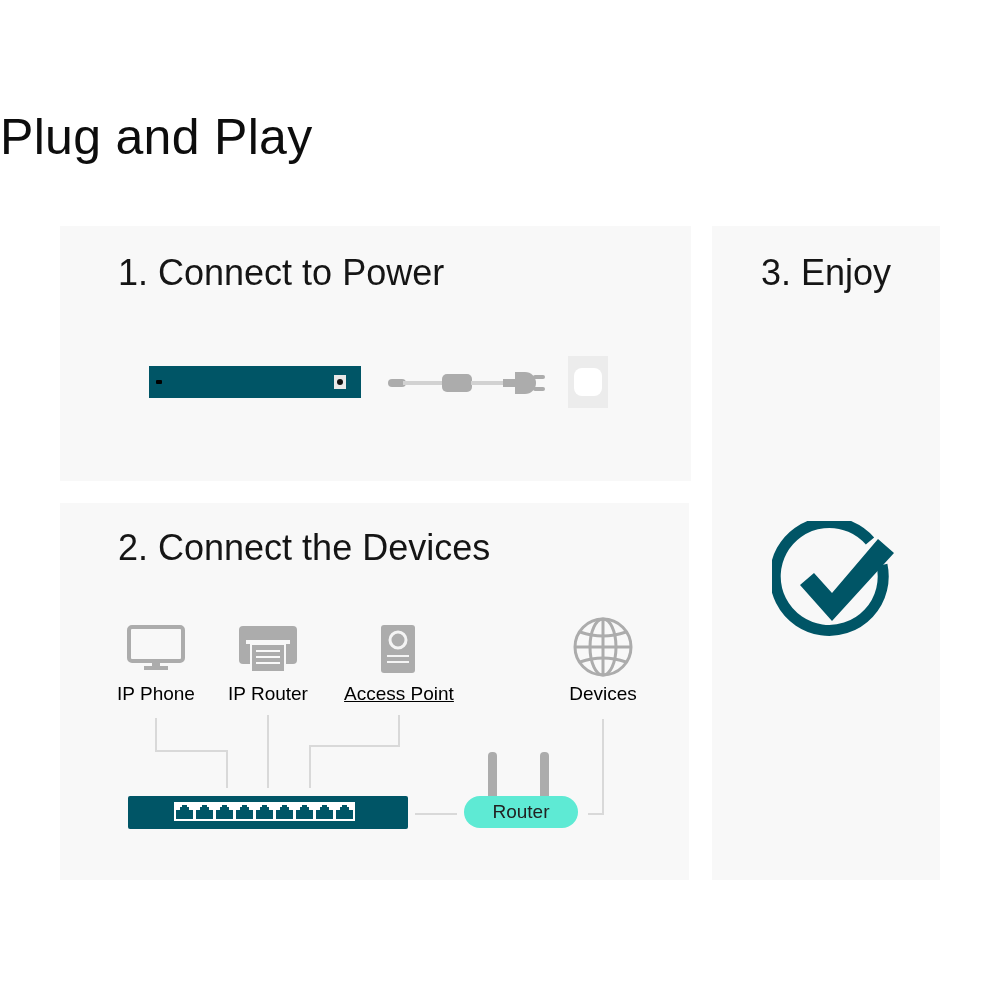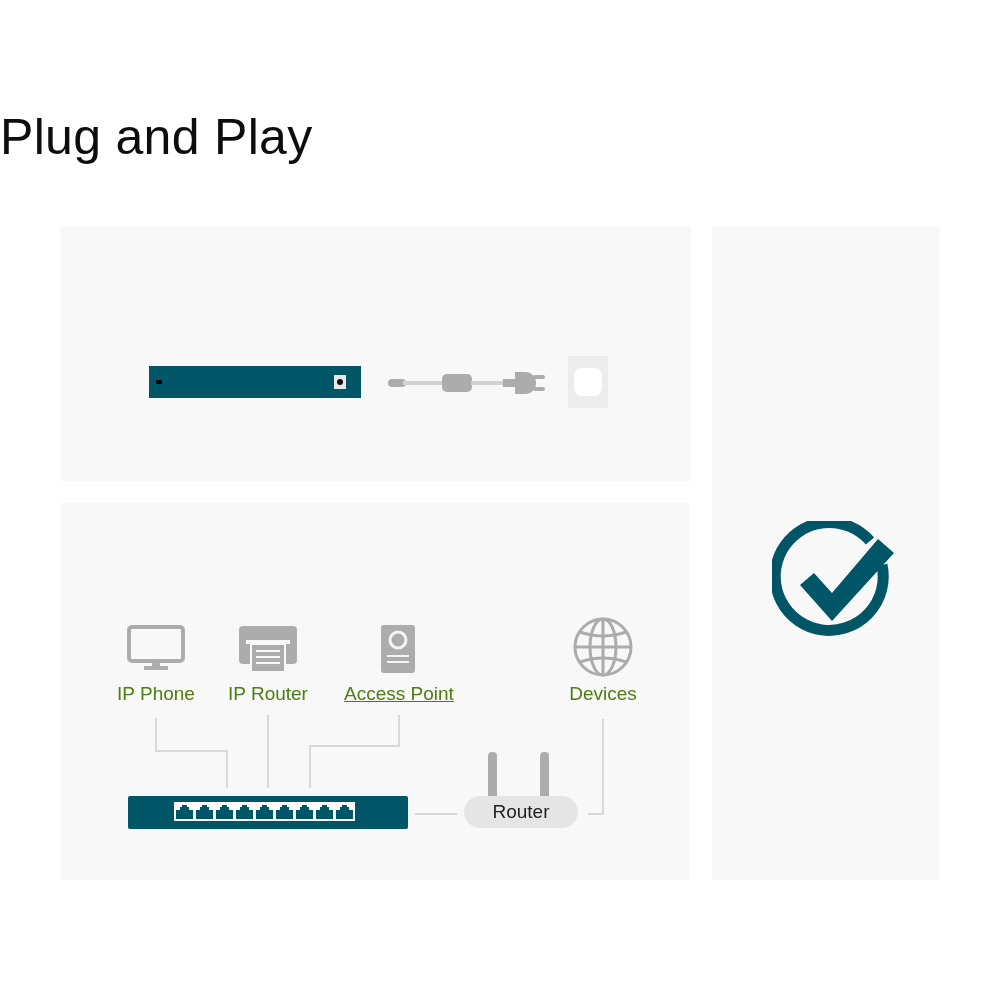--- a/index.html
+++ b/index.html
@@ -4,30 +4,31 @@
 <style>
   html,body{margin:0;padding:0;background:#ffffff;}
   body{width:1000px;height:1000px;position:relative;overflow:hidden;font-family:"Liberation Sans",sans-serif;color:#111;}
   .title{position:absolute;left:0;top:108px;width:1000px;text-align:left;font-size:50px;font-weight:400;letter-spacing:0.3px;color:#0d0d0d;}
   .panel{position:absolute;background:#f8f8f8;}
   .p1{left:60px;top:226px;width:631px;height:255px;}
   .p2{left:60px;top:503px;width:629px;height:377px;}
   .p3{left:712px;top:226px;width:228px;height:654px;}
   .ptitle{position:absolute;font-size:36px;color:#151515;white-space:nowrap;}
   .abs{position:absolute;}
-  .lbl{position:absolute;font-size:19px;color:#4d7c0f;white-space:nowrap;text-align:center;}
+  .lbl{position:absolute;font-size:19px;color:#000000;white-space:nowrap;text-align:center;}
   .teal{background:#005566;}
   .line{position:absolute;background:#d9d9d9;}
 </style>
 </head>
 <body>
 
 <div class="title">Plug and Play</div>
 
 <div class="panel p1">
+  <div class="ptitle" style="left:58px;top:26px;">1. Connect to Power</div>
 
   <div class="abs teal" style="left:89px;top:140px;width:212px;height:32px;">
     <div class="abs" style="left:7px;top:14px;width:6px;height:4px;background:#000;border-radius:1px;"></div>
     <div class="abs" style="left:185px;top:9px;width:12px;height:14px;background:#e8e8e8;">
       <div class="abs" style="left:3px;top:4px;width:6px;height:6px;border-radius:50%;background:#111;"></div>
     </div>
   </div>
 
   <svg class="abs" style="left:325px;top:140px;" width="170" height="34" viewBox="0 0 170 34">
     <rect x="3" y="13" width="18" height="8" rx="4" fill="#acacac"></rect>
@@ -39,20 +40,21 @@
     <rect x="148" y="9" width="12" height="4" rx="2" fill="#acacac"></rect>
     <rect x="148" y="21" width="12" height="4" rx="2" fill="#acacac"></rect>
   </svg>
 
   <div class="abs" style="left:508px;top:130px;width:40px;height:52px;background:#ececec;">
     <div class="abs" style="left:6px;top:12px;width:28px;height:28px;border-radius:8px;background:#ffffff;"></div>
   </div>
 </div>
 
 <div class="panel p2">
+  <div class="ptitle" style="left:58px;top:24px;">2. Connect the Devices</div>
 
   <svg class="abs" style="left:67px;top:122px;" width="58" height="48" viewBox="0 0 58 48">
     <rect x="2" y="2" width="54" height="34" rx="3" fill="none" stroke="#acacac" stroke-width="4"></rect>
     <rect x="25" y="36" width="8" height="6" fill="#acacac"></rect>
     <rect x="17" y="41" width="24" height="4" fill="#acacac"></rect>
   </svg>
   <div class="lbl" style="left:40px;top:180px;width:112px;">IP Phone</div>
 
   <svg class="abs" style="left:178px;top:122px;" width="60" height="48" viewBox="0 0 60 48">
     <rect x="1" y="1" width="58" height="38" rx="4" fill="#acacac"></rect>
@@ -126,21 +128,22 @@
           <path d="M1 15 V6 L5 6 L5 3 L7 3 L7 1 L12 1 L12 3 L14 3 L14 6 L18 6 V15 Z" fill="#005566"></path>
         </svg>
       <svg width="19" height="15" viewBox="0 0 19 15">
           <path d="M1 15 V6 L5 6 L5 3 L7 3 L7 1 L12 1 L12 3 L14 3 L14 6 L18 6 V15 Z" fill="#005566"></path>
         </svg>
     </div>
   </div>
 
   <div class="abs" style="left:428px;top:249px;width:9px;height:52px;background:#acacac;border-radius:4px 4px 0 0;"></div>
   <div class="abs" style="left:480px;top:249px;width:9px;height:52px;background:#acacac;border-radius:4px 4px 0 0;"></div>
-  <div class="abs" style="left:404px;top:293px;width:114px;height:32px;background:#e5e5e5;border-radius:16px;text-align:center;line-height:32px;font-size:19px;color:#222;">Router</div>
+  <div class="abs" style="left:404px;top:293px;width:114px;height:32px;background:#5eead4;border-radius:16px;text-align:center;line-height:32px;font-size:19px;color:#222;">Router</div>
 </div>
 
 <div class="panel p3">
+  <div class="ptitle" style="left:0;width:228px;text-align:center;top:26px;">3. Enjoy</div>
   <svg class="abs" style="left:60px;top:295px;" width="124" height="122" viewBox="0 0 124 122">
     <path d="M98 20 A54 54 0 1 0 110 44" fill="none" stroke="#005566" stroke-width="11"></path>
     <path d="M28 64 L42 52 L60 72 L106 18 L122 32 L60 100 Z" fill="#005566"></path>
   </svg>
 </div>
 
 </body></html>

